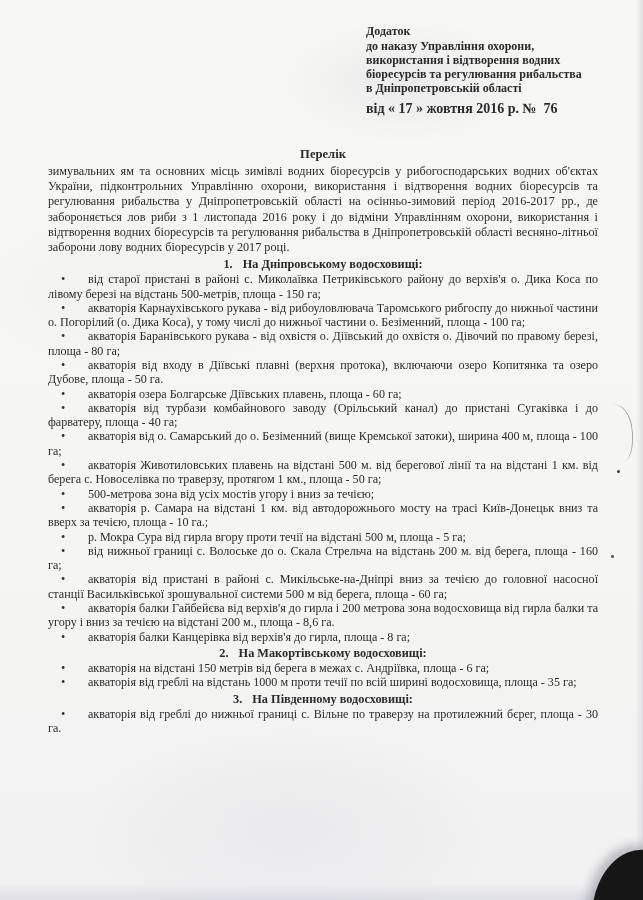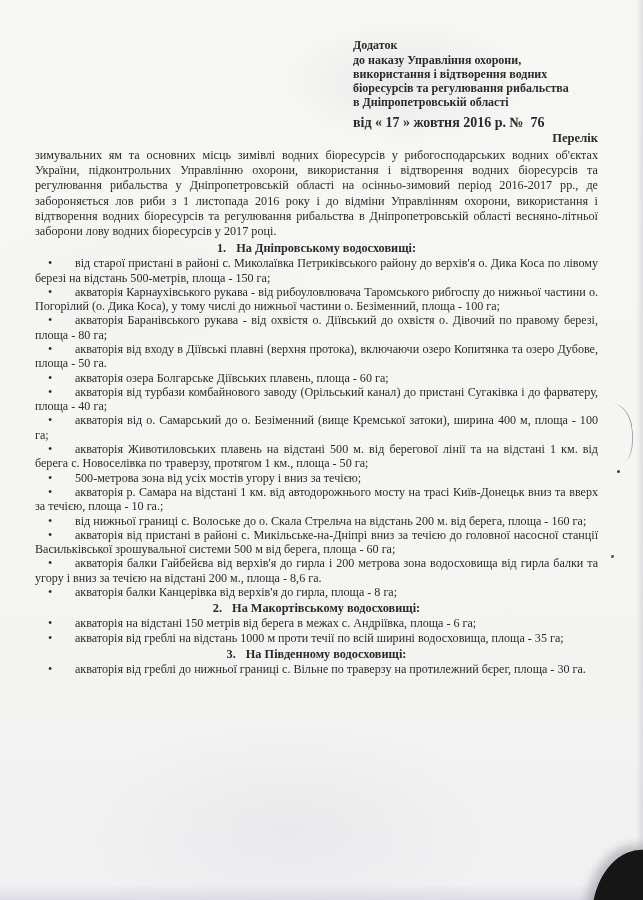--- a/index.html
+++ b/index.html
@@ -11,36 +11,36 @@
   .page{
     position:absolute;inset:0;
     background:
       radial-gradient(ellipse 180px 90px at 63% 9%, rgba(190,188,198,0.22), transparent 70%),
       radial-gradient(ellipse 240px 120px at 22% 32%, rgba(200,200,205,0.10), transparent 70%),
       radial-gradient(ellipse 300px 150px at 45% 92%, rgba(185,185,200,0.14), transparent 70%),
       linear-gradient(180deg,#f7f7f5 0%,#f5f5f3 60%,#f1f1f2 100%);
     color:#2b2b2b;
   }
   .content{
-    position:absolute;left:35px;right:45px;top:0;
-    padding-top:38px;
+    position:absolute;left:48px;right:45px;top:0;
+    padding-top:24px;
     font-size:12px;
   }
   .hdr{
     margin-left:318px;width:220px;
     font-size:12px;line-height:14px;text-align:left;
     font-weight:bold;
   }
   .hdr .l1{margin-bottom:1px;}
   .date{
     margin-left:318px;margin-top:6px;
     font-size:14px;font-weight:bold;white-space:pre-wrap;
   }
   .title{
-    margin-top:0;text-align:right;font-weight:bold;font-size:12.6px;
+    margin-top:30px;text-align:center;font-weight:bold;font-size:12.6px;
   }
   .intro{
     margin-top:2px;text-align:justify;line-height:15.2px;font-size:12.2px;
   }
   .sec-head{
     text-align:center;font-weight:bold;font-size:12.3px;line-height:15px;
     margin-top:2px;
   }
   .sec-head .num{margin-right:10px;}
   .bullet{
@@ -100,20 +100,21 @@
     <div class="bullet"><span class="dot">•</span><span class="txt">від старої пристані в районі с. Миколаївка Петриківського району до верхів'я о. Дика Коса по лівому березі на відстань 500-метрів, площа - 150 га;</span></div>
     <div class="bullet"><span class="dot">•</span><span class="txt">акваторія Карнаухівського рукава - від рибоуловлювача Таромського рибгоспу до нижньої частини о. Погорілий (о. Дика Коса), у тому числі до нижньої частини о. Безіменний, площа - 100 га;</span></div>
     <div class="bullet"><span class="dot">•</span><span class="txt">акваторія Баранівського рукава - від охвістя о. Діївський до охвістя о. Дівочий по правому березі, площа - 80 га;</span></div>
     <div class="bullet"><span class="dot">•</span><span class="txt">акваторія від входу в Діївські плавні (верхня протока), включаючи озеро Копитянка та озеро Дубове, площа - 50 га.</span></div>
     <div class="bullet"><span class="dot">•</span><span class="txt">акваторія озера Болгарське Діївських плавень, площа - 60 га;</span></div>
     <div class="bullet"><span class="dot">•</span><span class="txt">акваторія від турбази комбайнового заводу (Орільський канал) до пристані Сугаківка і до фарватеру, площа - 40 га;</span></div>
     <div class="bullet"><span class="dot">•</span><span class="txt">акваторія від о. Самарський до о. Безіменний (вище Кремської затоки), ширина 400 м, площа - 100 га;</span></div>
     <div class="bullet"><span class="dot">•</span><span class="txt">акваторія Животиловських плавень на відстані 500 м. від берегової лінії та на відстані 1 км. від берега с. Новоселівка по траверзу, протягом 1 км., площа - 50 га;</span></div>
     <div class="bullet"><span class="dot">•</span><span class="txt">500-метрова зона від усіх мостів угору і вниз за течією;</span></div>
     <div class="bullet"><span class="dot">•</span><span class="txt">акваторія р. Самара на відстані 1 км. від автодорожнього мосту на трасі Київ-Донецьк вниз та вверх за течією, площа - 10 га.;</span></div>
+    <div class="bullet"><span class="dot">•</span><span class="txt">р. Мокра Сура від гирла вгору проти течії на відстані 500 м, площа - 5 га;</span></div>
     <div class="bullet"><span class="dot">•</span><span class="txt">від нижньої границі с. Волоське до о. Скала Стрельча на відстань 200 м. від берега, площа - 160 га;</span></div>
     <div class="bullet"><span class="dot">•</span><span class="txt">акваторія від пристані в районі с. Микільське-на-Дніпрі вниз за течією до головної насосної станції Васильківської зрошувальної системи 500 м від берега, площа - 60 га;</span></div>
     <div class="bullet"><span class="dot">•</span><span class="txt">акваторія балки  Гайбейєва від верхів'я до гирла і 200 метрова зона водосховища від гирла балки та угору і вниз за течією на відстані 200 м., площа - 8,6 га.</span></div>
     <div class="bullet"><span class="dot">•</span><span class="txt">акваторія балки Канцерівка від верхів'я до гирла, площа - 8 га;</span></div>
 
     <div class="sec-head">
       <span class="num">2.</span><span>На Макортівському водосховищі:</span>
     </div>
 
     <div class="bullet"><span class="dot">•</span><span class="txt">акваторія на відстані 150 метрів від берега в межах с. Андріївка, площа - 6 га;</span></div>

